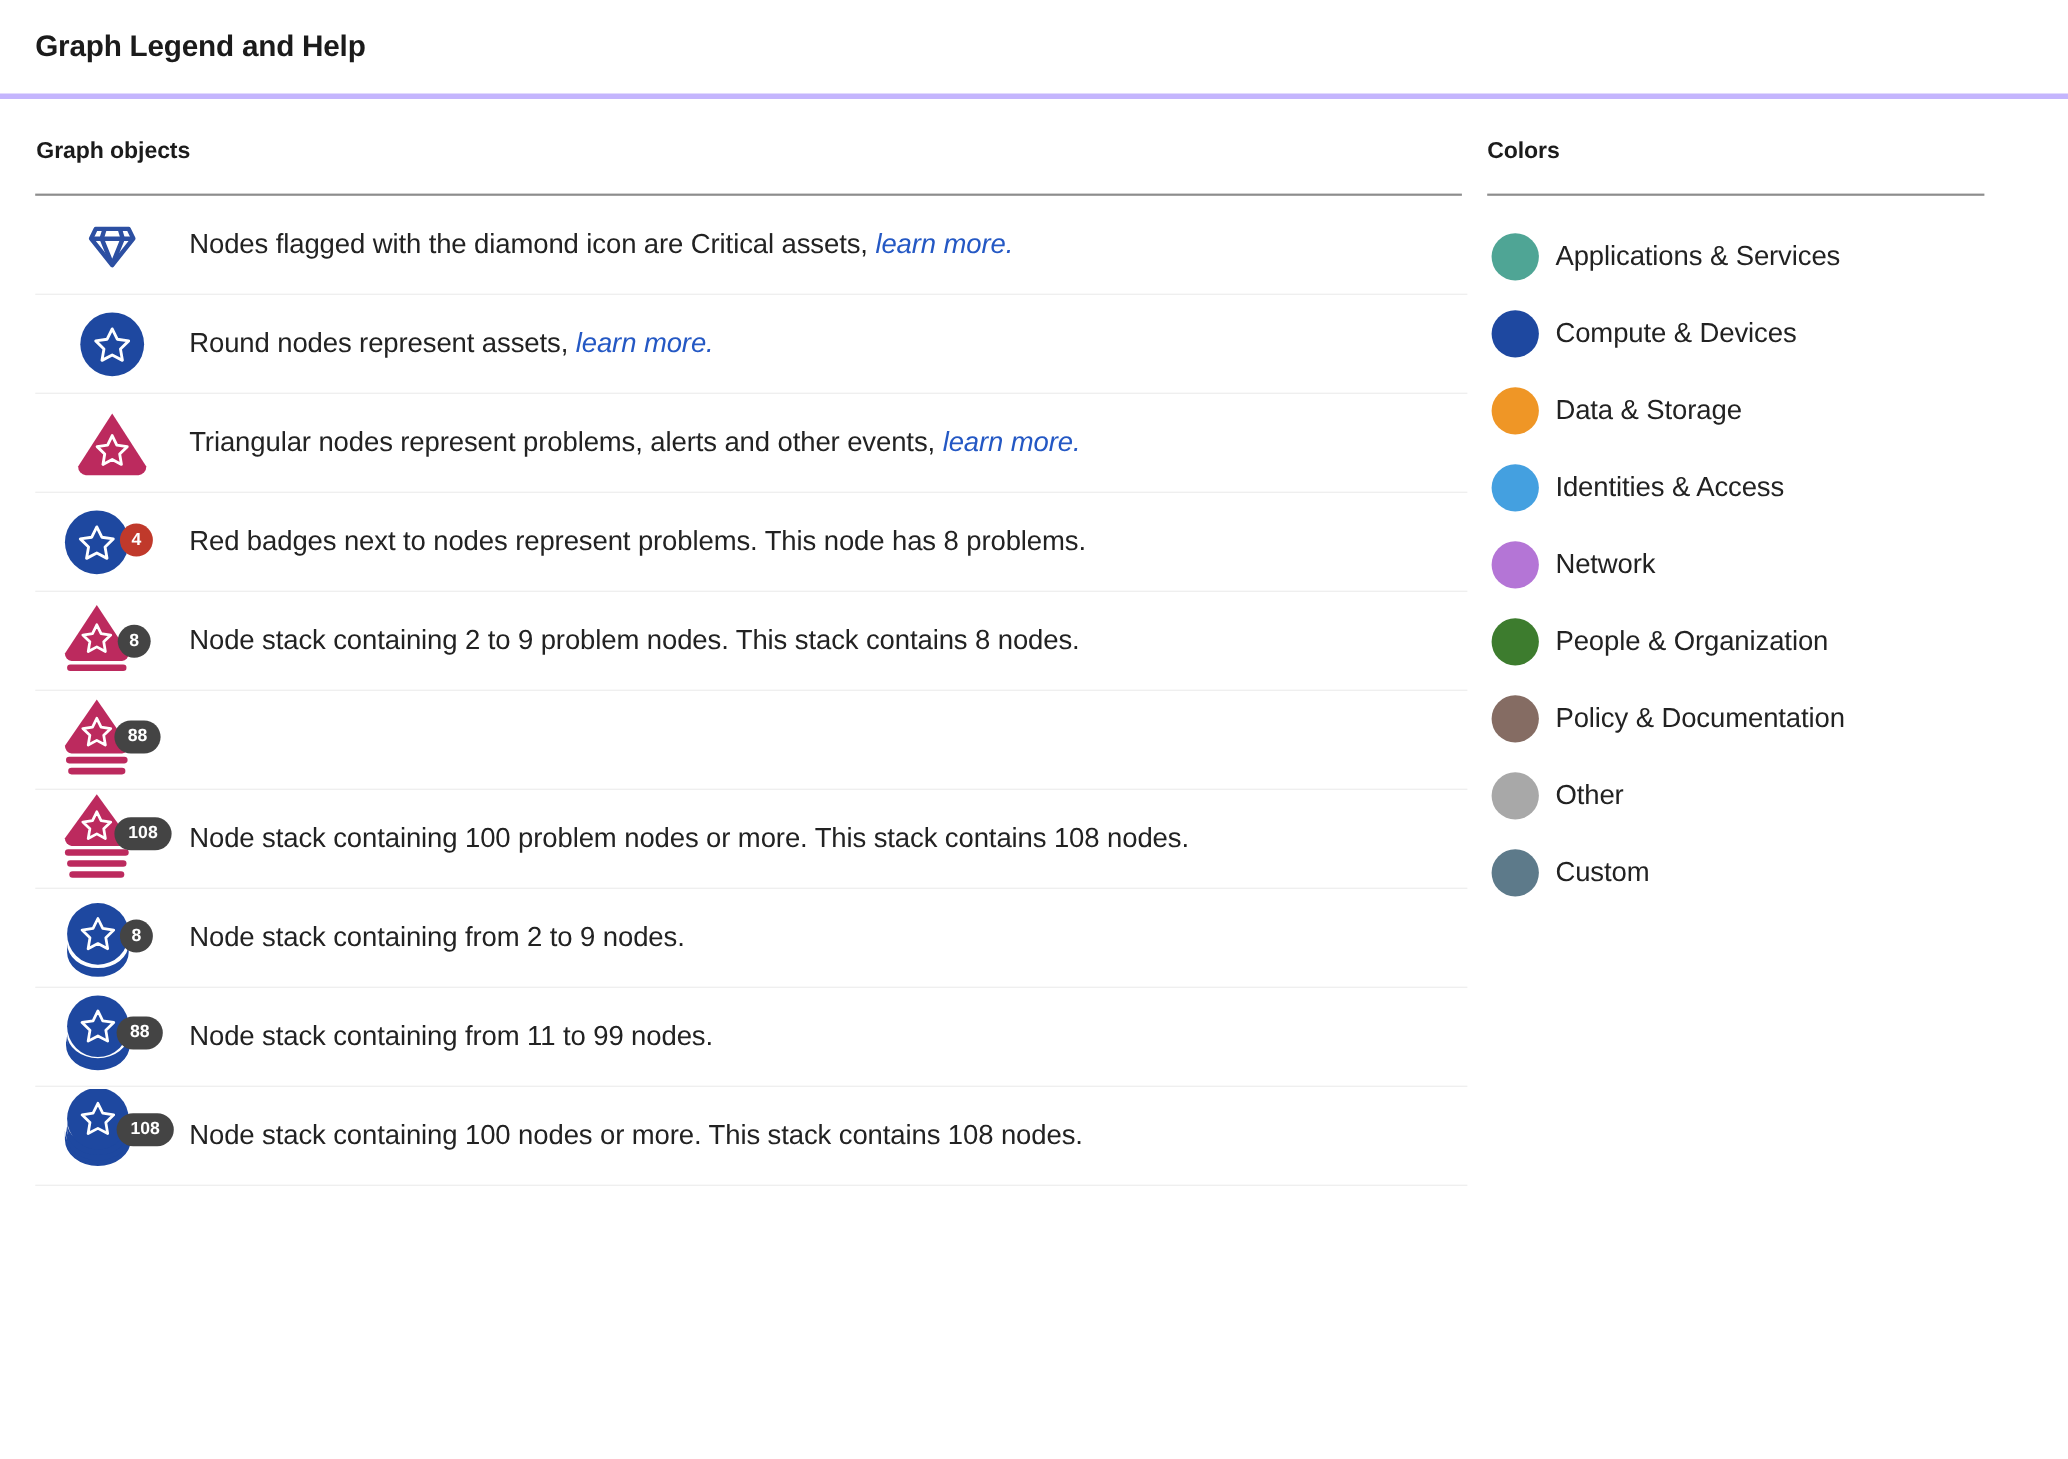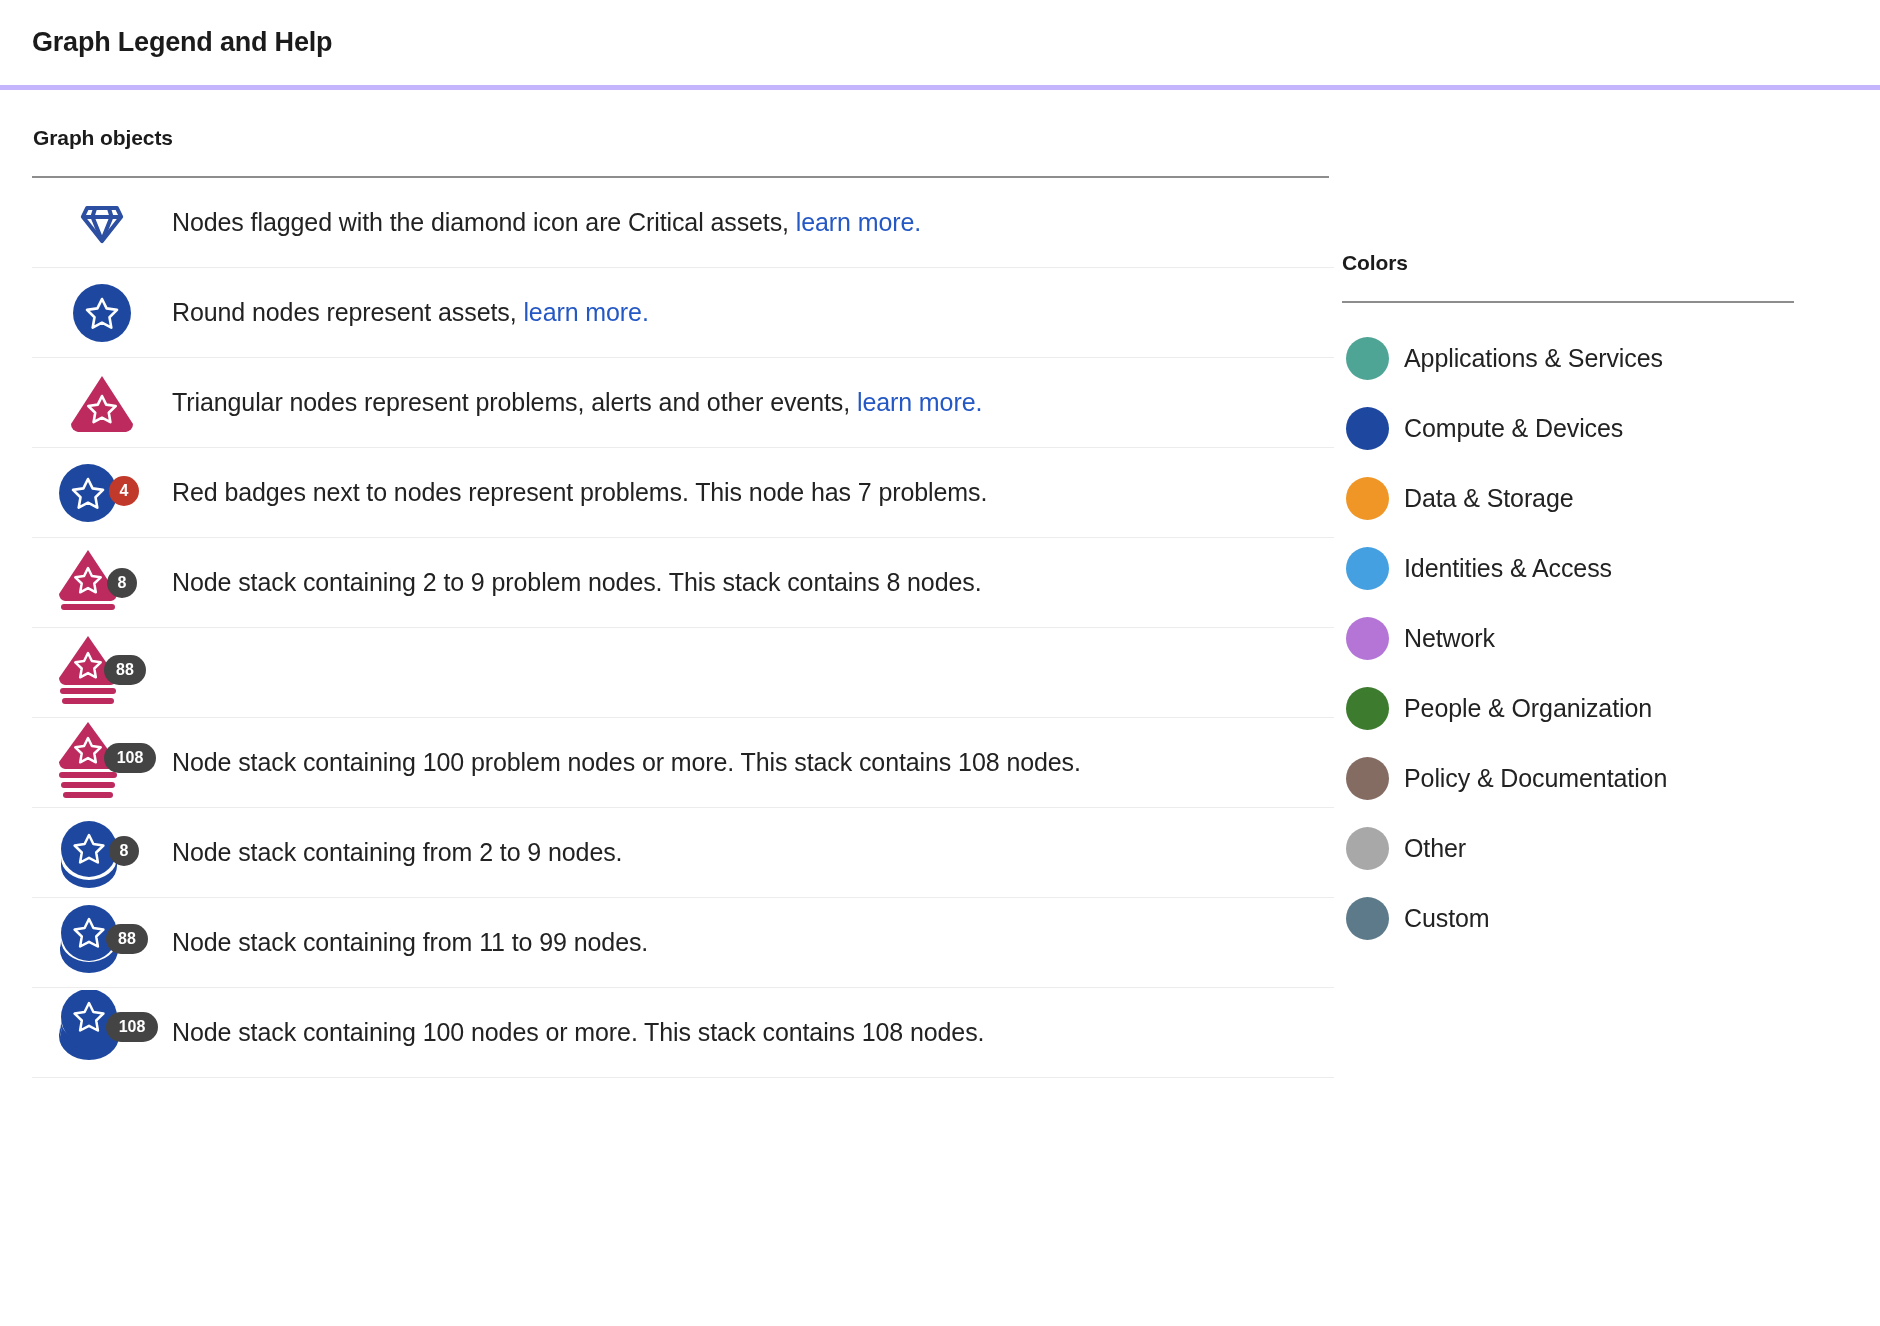--- a/index.html
+++ b/index.html
@@ -24,22 +24,21 @@
     font-size: 27px;
     font-weight: bold;
     letter-spacing: -0.2px;
     color: #1b1b1b;
   }
 
   
   .dialog-body {
     display: flex;
     padding: 36px 32px 0 32px;
-    gap: 8px;
-    align-items: center;
+    gap: 18px;
   }
   .col-objects { width: 1302px; flex: 0 0 1302px; }
   .col-colors  { width: 516px;  flex: 0 0 516px; }
 
   .section-title {
     font-size: 21px;
     font-weight: bold;
     color: #1b1b1b;
     margin: 0 0 26px 0;
     letter-spacing: -0.1px;
@@ -74,20 +73,21 @@
   }
   .obj-text {
     font-size: 25px;
     line-height: 1.3;
     color: #222222;
     letter-spacing: -0.1px;
   }
   .obj-text a {
     color: #2458c4;
     text-decoration: none;
+    font-style: italic;
   }
 
   
   .glyph-wrap { position: relative; width: 110px; height: 86px; }
 
   .badge {
     position: absolute;
     border-radius: 999px;
     color: #ffffff;
     font-size: 16px;
@@ -189,21 +189,21 @@
       <div class="obj-icon">
         <div class="glyph-wrap">
           <svg width="62" height="62" viewBox="0 0 62 62" style="position:absolute;left:10px;top:12px" aria-hidden="true">
             <circle cx="31" cy="31" r="29" fill="#1e48a0"></circle>
             <path d="M31 17 l4.6 9.4 10.4 1.5 -7.5 7.3 1.8 10.4 -9.3 -4.9 -9.3 4.9 1.8 -10.4 -7.5 -7.3 10.4 -1.5 Z" fill="none" stroke="#ffffff" stroke-width="2.6" stroke-linejoin="round"></path>
           </svg>
           <div class="badge red" style="left:62px;top:26px;width:30px;height:30px;">4</div>
         </div>
       </div>
       <div class="obj-text">
-        <span>Red badges next to nodes represent problems. This node has 7 problems.</span>
+        <span>Red badges next to nodes represent problems. This node has 8 problems.</span>
       </div>
     </div>
 
     <div class="obj-row">
       <div class="obj-icon">
         <div class="glyph-wrap">
           <svg width="74" height="76" viewBox="0 0 74 76" style="position:absolute;left:8px;top:8px" aria-hidden="true">
             <path d="M33 2 L62 46 a7 7 0 0 1 -6 7 H10 a7 7 0 0 1 -6 -7 Z" fill="#bc2a5e"></path>
             <path d="M33 20 l3.9 8 8.8 1.3 -6.4 6.2 1.5 8.8 -7.8 -4.2 -7.8 4.2 1.5 -8.8 -6.4 -6.2 8.8 -1.3 Z" fill="none" stroke="#ffffff" stroke-width="2.5" stroke-linejoin="round"></path>
             <rect x="6" y="56" width="54" height="6" rx="3" fill="#bc2a5e"></rect>

